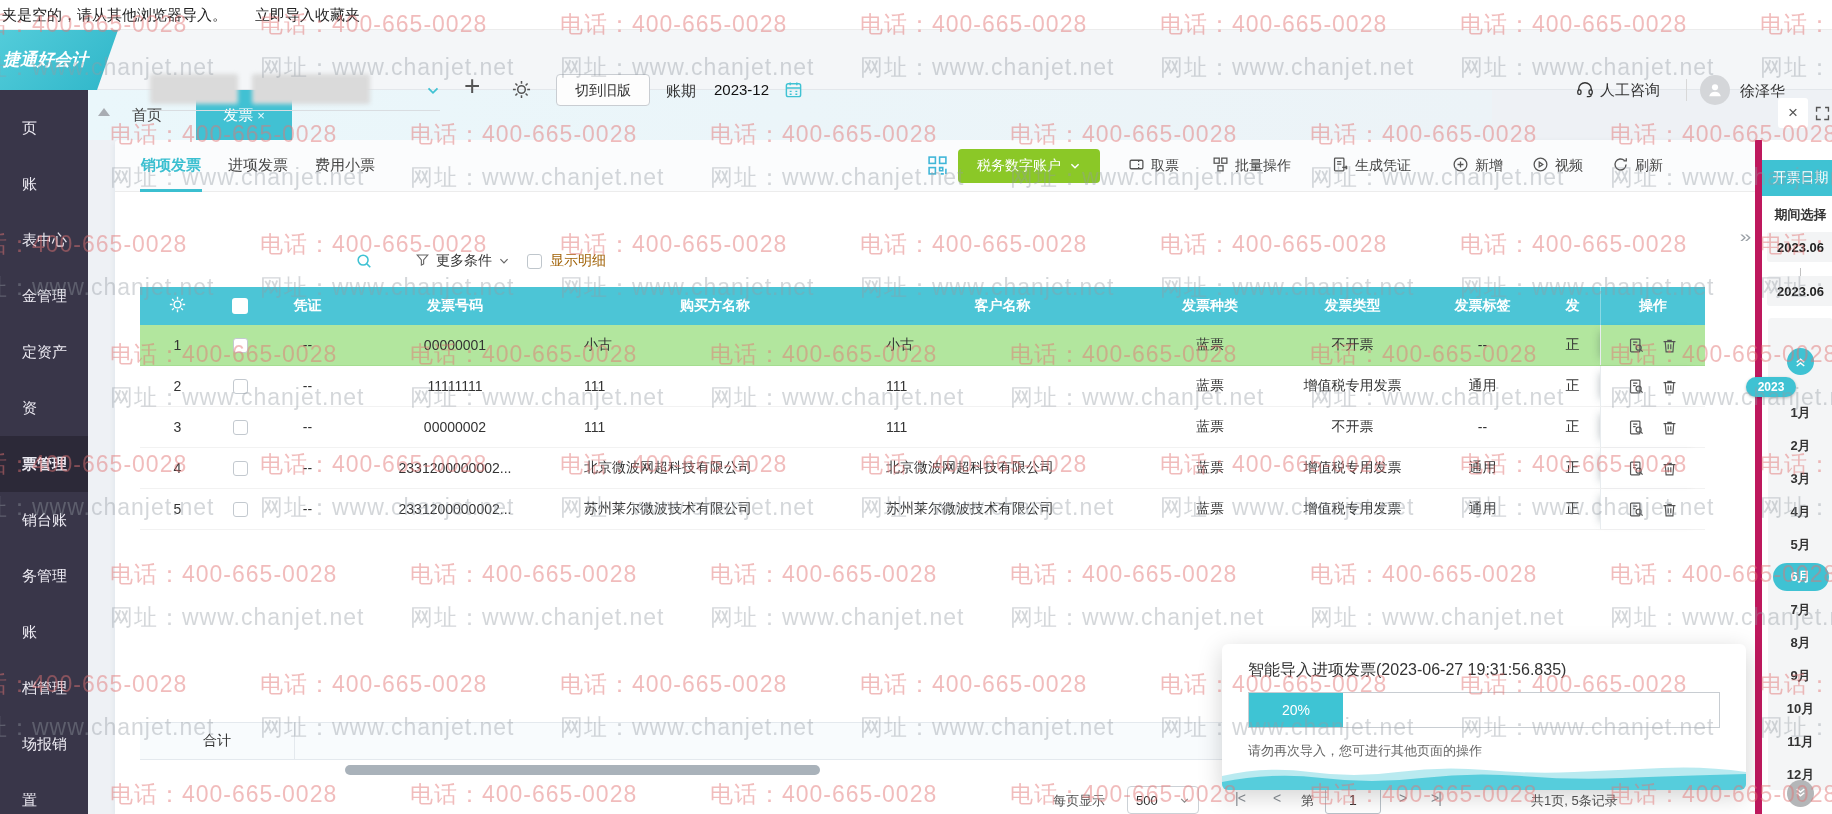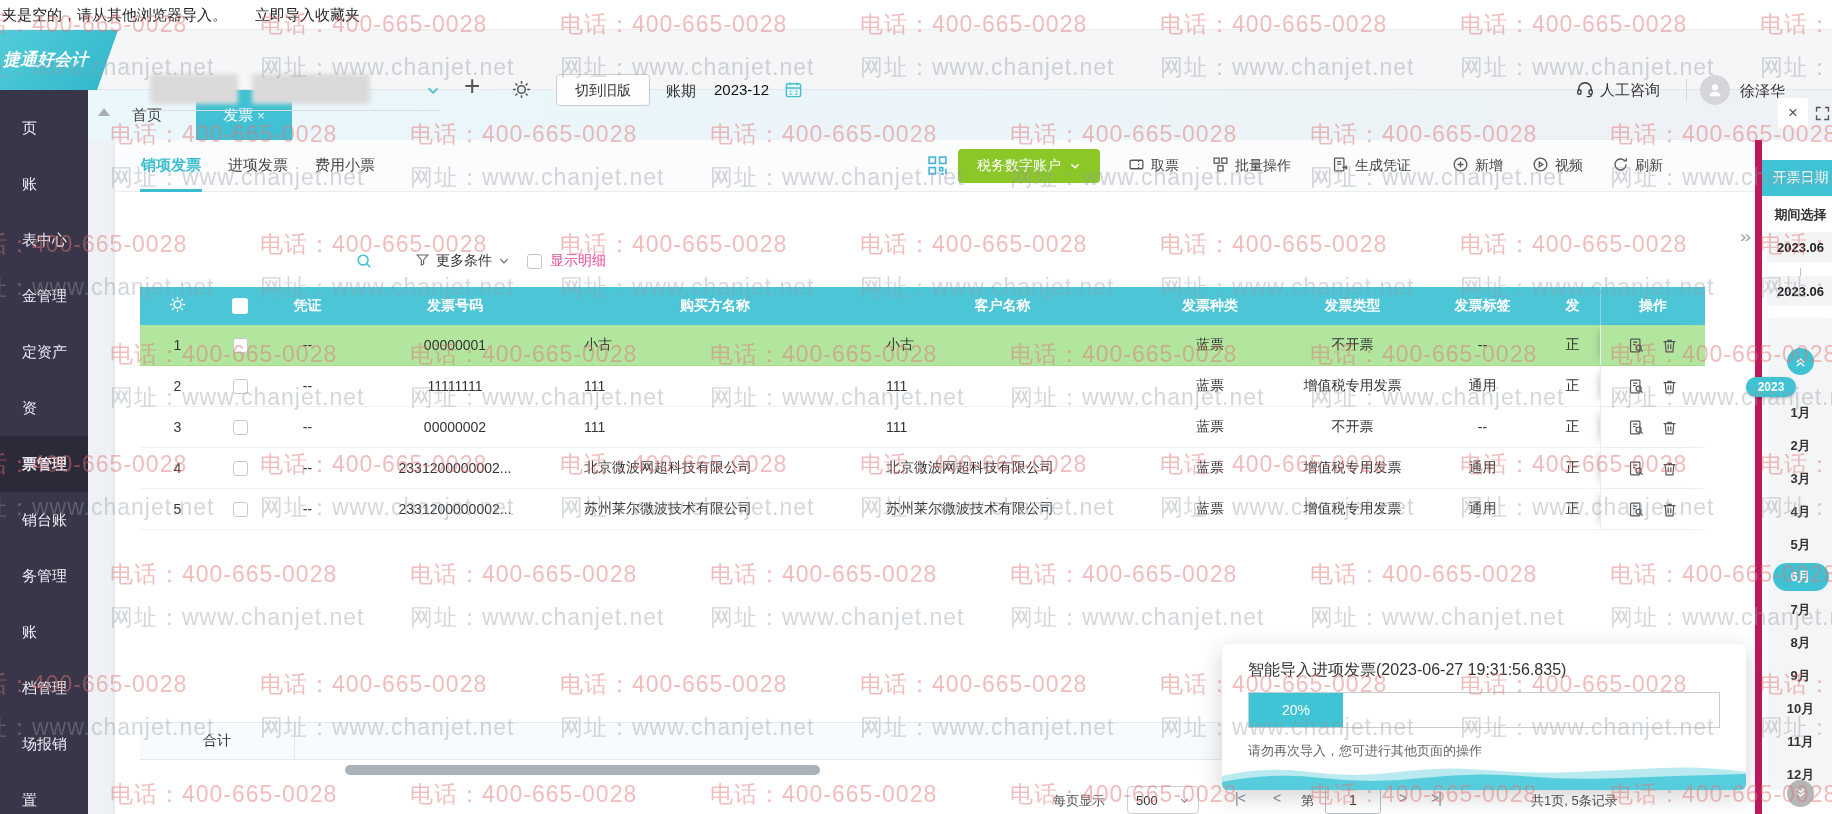--- a/index.html
+++ b/index.html
@@ -85,21 +85,21 @@
   
   .search-input { position:absolute; left:25px; top:106px; width:235px; height:30px; border:none;
     border-bottom:1px solid #e2e2e2; font-size:14px; color:#333; outline:none; background:transparent;
     font-family:inherit; }
   .search-input::placeholder { color:#bcbcbc; }
   .search-icon { position:absolute; left:240px; top:112px; color:#3fc2d3; cursor:pointer; }
   .more-filters { position:absolute; left:300px; top:106px; height:30px; display:flex; align-items:center;
     gap:6px; font-size:14px; color:#333; cursor:pointer; }
   .more-filters svg { color:#666; }
   .detail-toggle { position:absolute; left:412px; top:106px; height:30px; display:flex; align-items:center;
-    gap:8px; font-size:14px; color:#ec4899; }
+    gap:8px; font-size:14px; color:#a16207; }
   .checkbox { width:15px; height:15px; border:1px solid #bfc6cc; border-radius:3px; background:#fff; cursor:pointer; }
 
   
   .tbl { position:absolute; left:25px; top:147px; width:1565px; }
   .tr { display:flex; height:41px; border-bottom:1px solid #f2f2f2; align-items:stretch; background:#fff; cursor:default; }
   .tr.hl { background:#b2e69e; border-bottom:1px solid #a5dd90; }
   .th-row { display:flex; height:38px; background:#4cc5d6; }
   .td,.th { display:flex; align-items:center; justify-content:center; font-size:14px; color:#333; }
   .th { color:#fff; font-weight:bold; }
   .c-index{width:75px}.c-select{width:50px}.c-voucher{width:85px}.c-no{width:210px}

